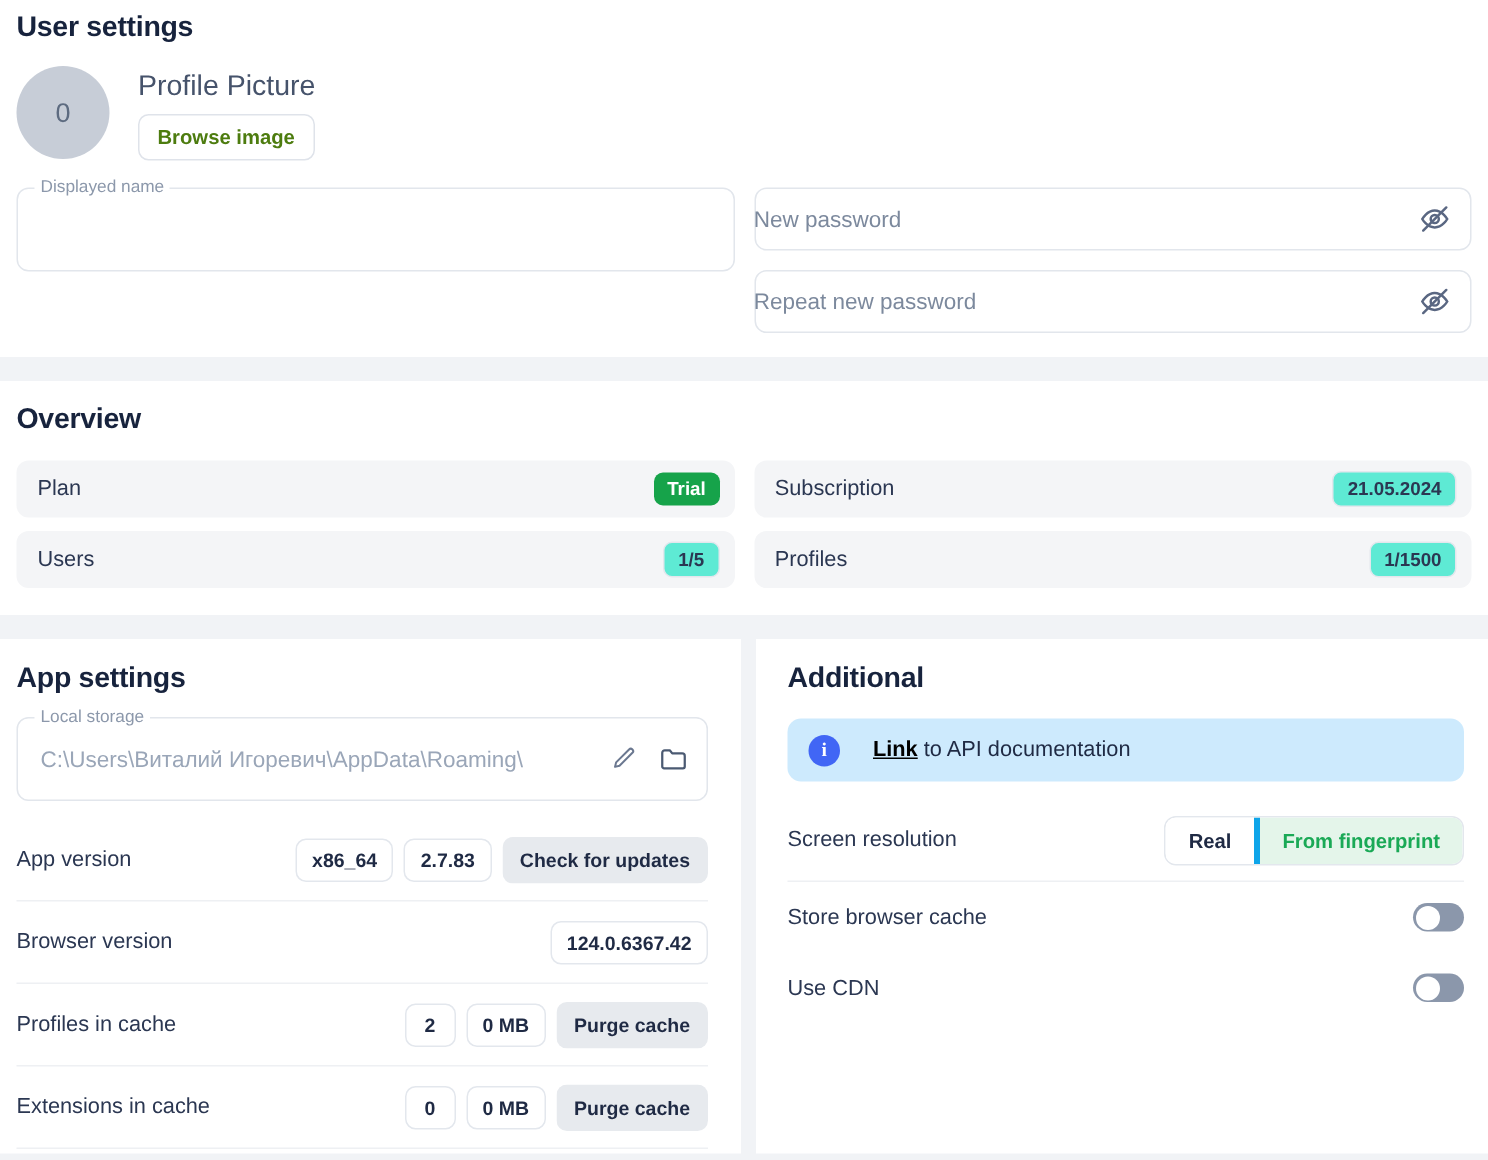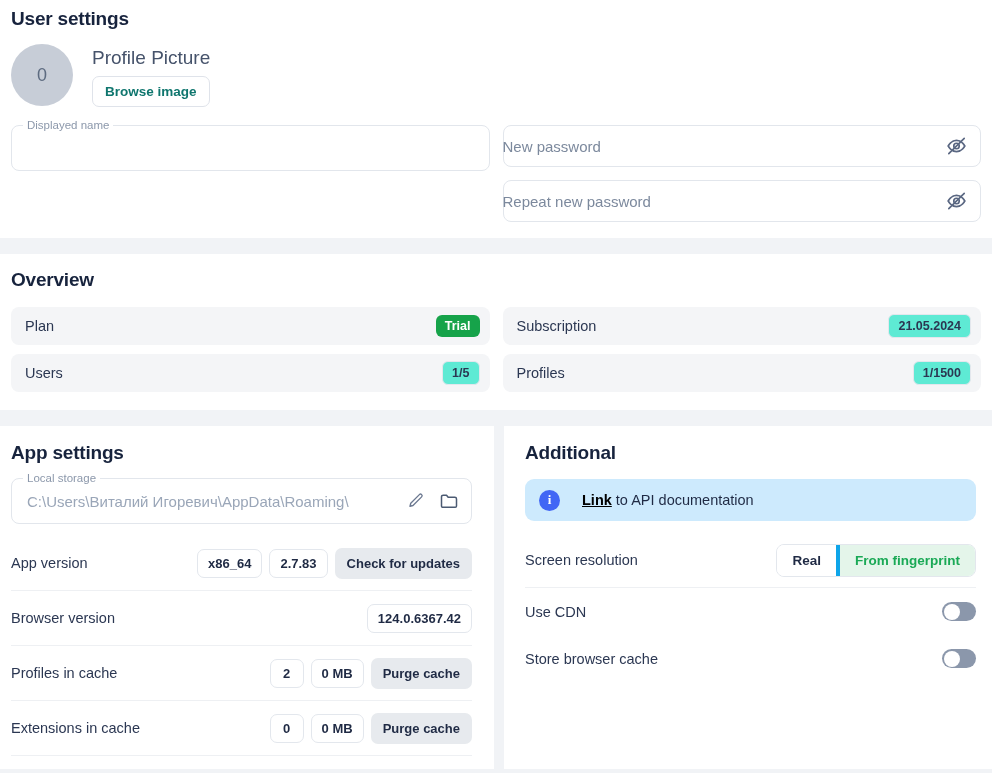--- a/index.html
+++ b/index.html
@@ -28,29 +28,29 @@
     background: #c7cdd7; color: #5d6b80;
     display: flex; align-items: center; justify-content: center;
     font-size: 18px; flex: none;
   }
   .avatar-meta { margin-left: 19px; padding-top: 3px; }
   .pp-label { font-size: 19px; color: #46536b; }
   .browse-btn {
     margin-top: 7px;
     display: inline-block;
     background: #fff; border: 1px solid #dfe3ea; border-radius: 7px;
-    padding: 7px 12px; font-size: 13.5px; font-weight: bold; color: #0f766e;
+    padding: 7px 12px; font-size: 13.5px; font-weight: bold; color: #4d7c0f;
     cursor: pointer; font-family: inherit; text-align: center;
   }
 
   .fields { display: flex; gap: 13px; margin-top: 18px; }
   .col { flex: 1; display: flex; flex-direction: column; gap: 13px; }
 
   
-  .of { position: relative; height: 46px; }
+  .of { position: relative; height: 56px; }
   .of-box {
     position: absolute; inset: 0;
     border: 1px solid #e2e6ec; border-radius: 8px; background: #fff;
   }
   .of-legend {
     position: absolute; top: -7px; left: 12px;
     background: #fff; padding: 0 4px;
     font-size: 11.5px; color: #8c98ab; line-height: 14px;
   }
   .of-val {
@@ -319,28 +319,28 @@
 
       <div class="kv-row">
         <span class="kv-label">Screen resolution</span>
         <span class="seg">
           <button class="seg-opt">Real</button>
           <button class="seg-opt active">From fingerprint</button>
         </span>
       </div>
 
       <div class="kv-row nb" style="height:47px">
+        <span class="kv-label">Store browser cache</span>
+        <span class="toggle">
+            <span class="knob"></span>
+          </span>
+      </div>
+
+      <div class="kv-row nb" style="height:47px">
         <span class="kv-label">Use CDN</span>
         <span class="toggle">
             <span class="knob"></span>
           </span>
       </div>
-
-      <div class="kv-row nb" style="height:47px">
-        <span class="kv-label">Store browser cache</span>
-        <span class="toggle">
-            <span class="knob"></span>
-          </span>
-      </div>
     </div>
 
   </div>
 </div>
 
 </body></html>

